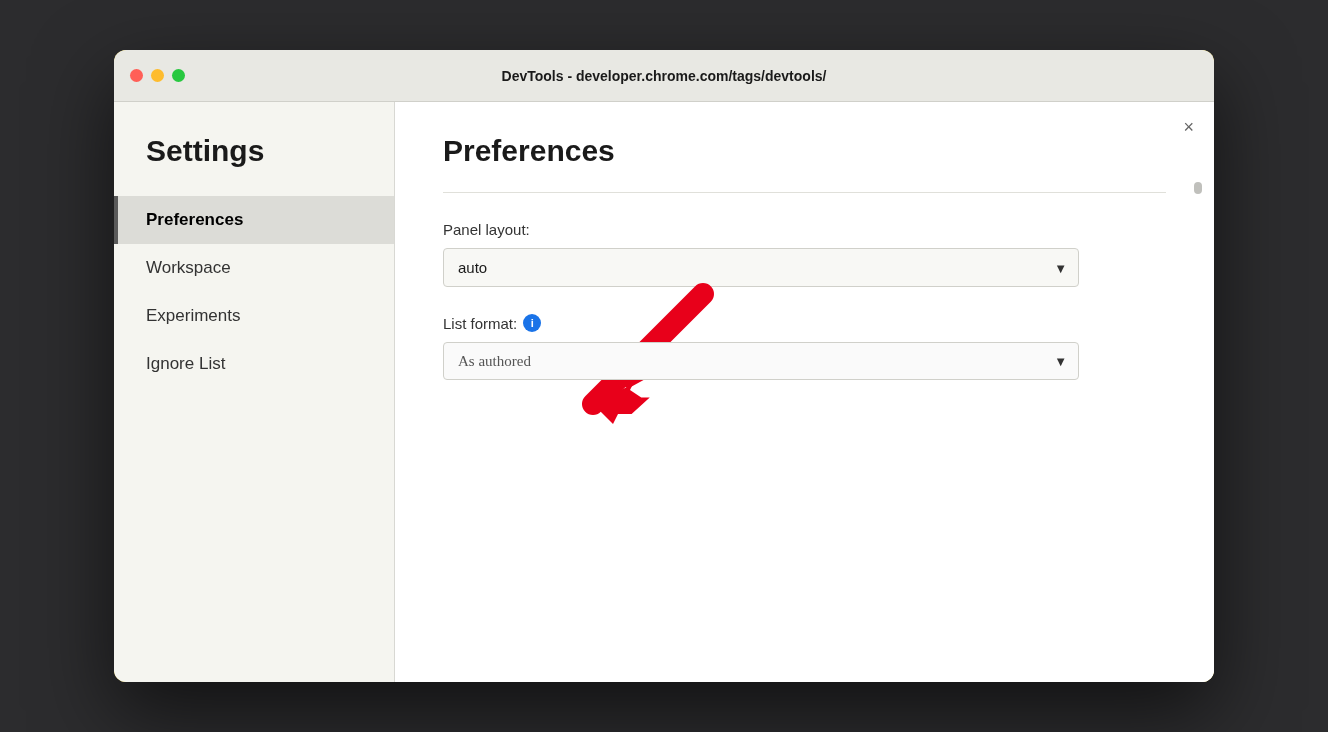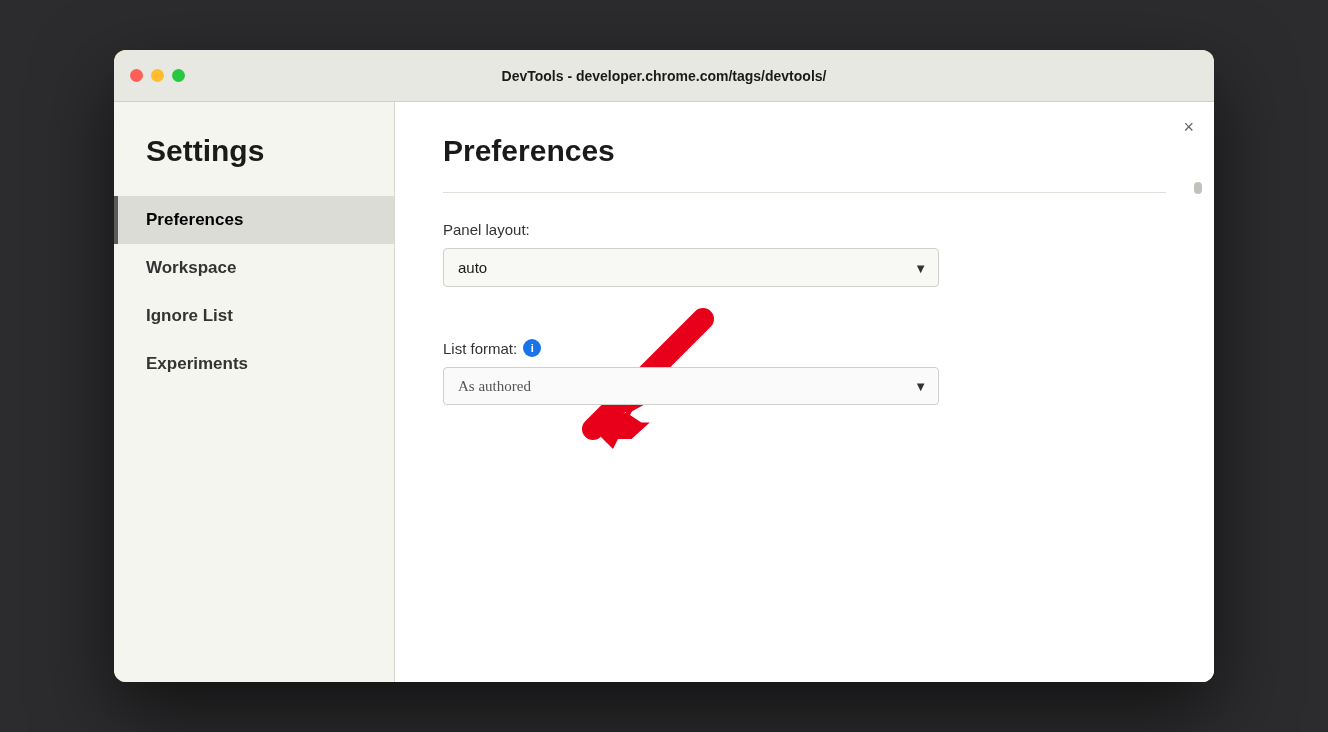--- a/index.html
+++ b/index.html
@@ -77,21 +77,20 @@
     .sidebar-nav {
       list-style: none;
     }
 
     .sidebar-item {
       padding: 14px 32px;
       font-size: 17px;
       color: #333;
       cursor: pointer;
       position: relative;
-      font-weight: bold;
     }
 
     .sidebar-item.active {
       background: #dcdcd7;
       font-weight: 600;
       color: #000;
     }
 
     .sidebar-item.active::before {
       content: '';
@@ -150,21 +149,21 @@
       width: 8px;
       height: 12px;
       background: #c0c0bc;
       border-radius: 4px;
       position: absolute;
       top: 0;
     }
 
     
     .field-group {
-      margin-bottom: 52px;
+      margin-bottom: 27px;
     }
 
     .field-label {
       font-size: 15px;
       color: #333;
       margin-bottom: 10px;
       display: flex;
       align-items: center;
       gap: 6px;
     }
@@ -179,21 +178,21 @@
       color: white;
       border-radius: 50%;
       font-size: 11px;
       font-weight: 700;
       cursor: pointer;
       flex-shrink: 0;
     }
 
     .select-wrapper {
       position: relative;
-      width: 496px;
+      width: 636px;
     }
 
     .styled-select {
       width: 100%;
       padding: 10px 40px 10px 14px;
       font-size: 15px;
       border: 1px solid #d0d0ca;
       border-radius: 4px;
       background: #f8f8f5;
       appearance: none;
@@ -239,24 +238,24 @@
     <aside class="sidebar">
       <h1 class="sidebar-title">Settings</h1>
       <ul class="sidebar-nav">
         <li class="sidebar-item active">
           <span>Preferences</span>
         </li>
         <li class="sidebar-item">
           <span>Workspace</span>
         </li>
         <li class="sidebar-item">
-          <span>Ignore List</span>
+          <span>Experiments</span>
         </li>
         <li class="sidebar-item">
-          <span>Experiments</span>
+          <span>Ignore List</span>
         </li>
       </ul>
     </aside>
 
     <main class="main-content">
       <button class="close-btn">×</button>
 
       <h2 class="page-title">Preferences</h2>
       <hr class="divider">
 

